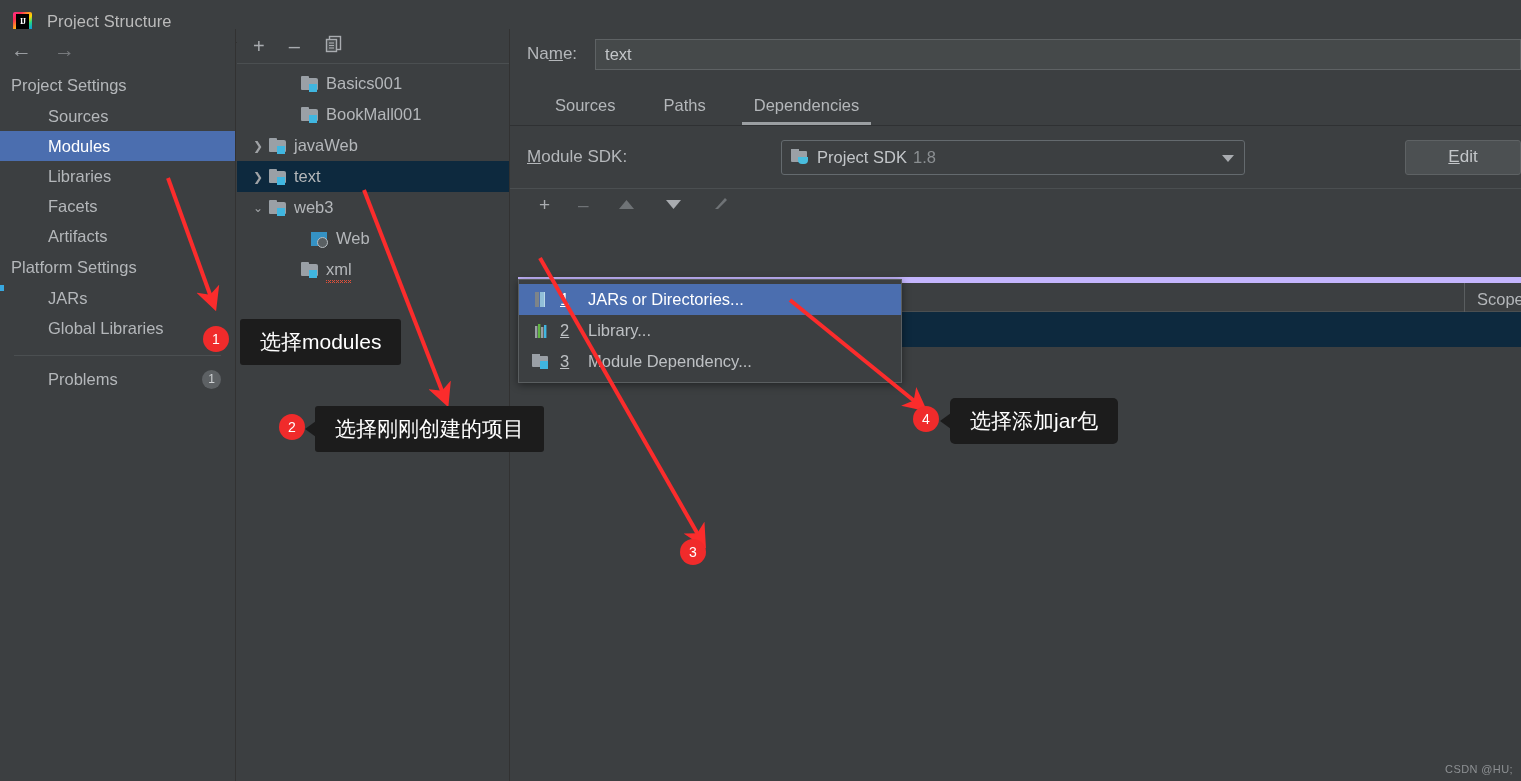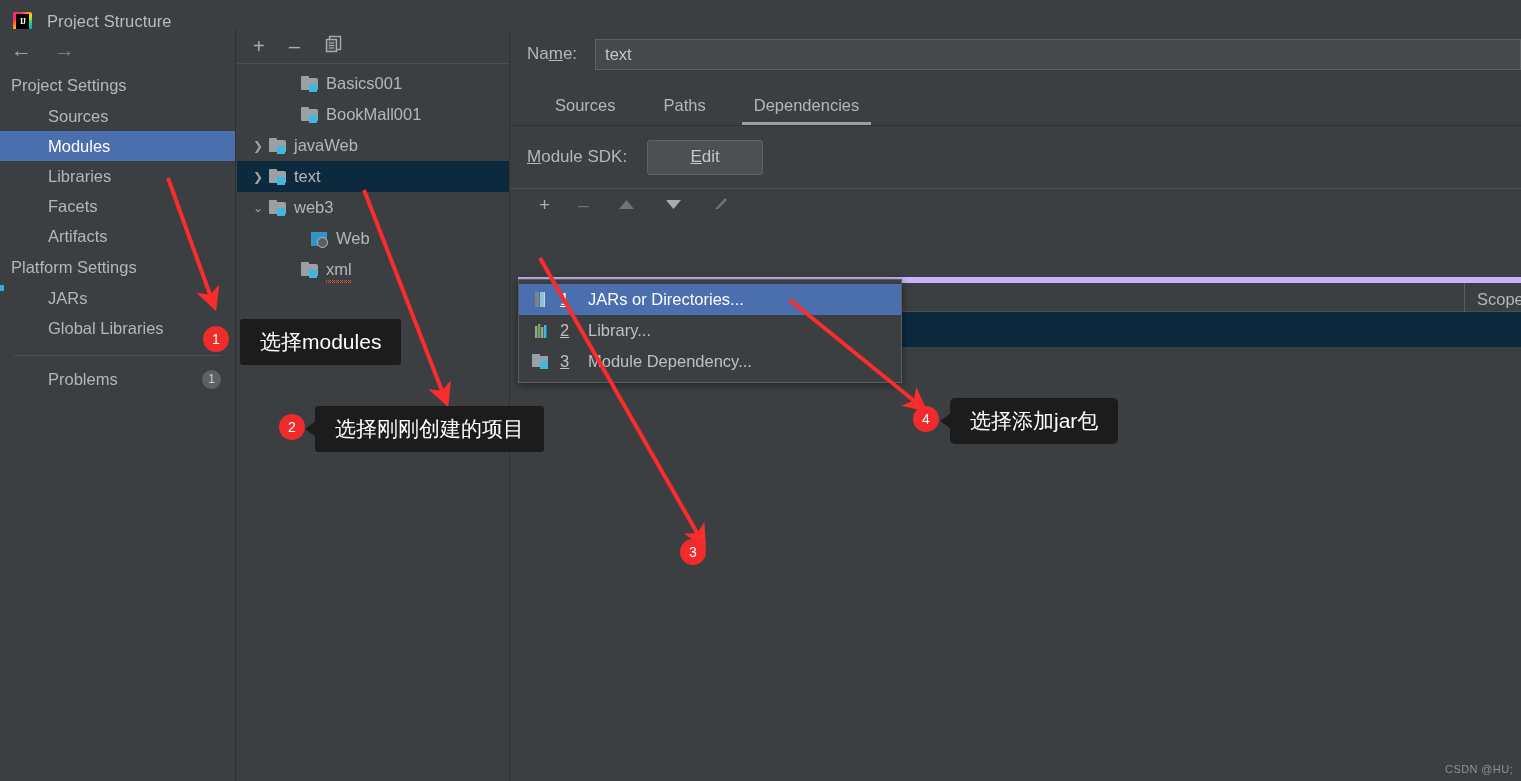--- a/index.html
+++ b/index.html
@@ -128,21 +128,21 @@
   .tabs {
     height: 47px; display: flex; align-items: flex-end; padding-left: 33px;
     border-bottom: 1px solid #2f3133;
   }
   .tab {
     color: #b4b7ba; font-size: 16.5px; padding: 0 12px 10px 12px; margin-right: 24px; position: relative;
   }
   .tab.active::after {
     content: ""; position: absolute; left: 0; right: 0; bottom: 0; height: 3px; background: #9b9fa2;
   }
-  .sdkrow { height: 62px; display: flex; align-items: center; padding-left: 17px; }
+  .sdkrow { height: 62px; display: flex; align-items: center; padding-left: 17px; justify-content: space-between; }
   .sdklabel { color: #b4b7ba; font-size: 17px; }
   .sdklabel u { text-decoration: underline; }
   .combo {
     margin-left: 14px; width: 464px; height: 35px; background: #3c3f41;
     border: 1px solid #646a6e; border-radius: 3px;
     display: flex; align-items: center; padding: 0 9px; position: relative;
   }
   .combo .sdkico { width: 18px; height: 16px; position: relative; margin-right: 8px; }
   .combo .sdkico .f1 { position: absolute; left: 0; top: 2px; width: 16px; height: 11px; background: #9aa0a6; border-radius: 1px; }
   .combo .sdkico .f2 { position: absolute; left: 0; top: 0; width: 8px; height: 4px; background: #9aa0a6; }
@@ -350,20 +350,30 @@
     </div>
 
     <div class="tabs">
       <div class="tab">Sources</div>
       <div class="tab">Paths</div>
       <div class="tab active">Dependencies</div>
     </div>
 
     <div class="sdkrow">
       <div class="sdklabel"><u>M</u><span>odule SDK:</span></div>
+      <div class="combo">
+        <div class="sdkico">
+            <i class="f2"></i>
+            <i class="f1"></i>
+            <i class="cup"></i>
+          </div>
+        <div class="ctext">Project SDK</div>
+        <div class="cdim">1.8</div>
+        <div class="arrow"></div>
+      </div>
       <div class="editbtn">
           <u>E</u>
           <span>dit</span>
         </div>
     </div>
 
     <div class="deptoolbar">
       <div class="dtb">+</div>
       <div class="dtb dim">–</div>
       <div class="dtb dim">

